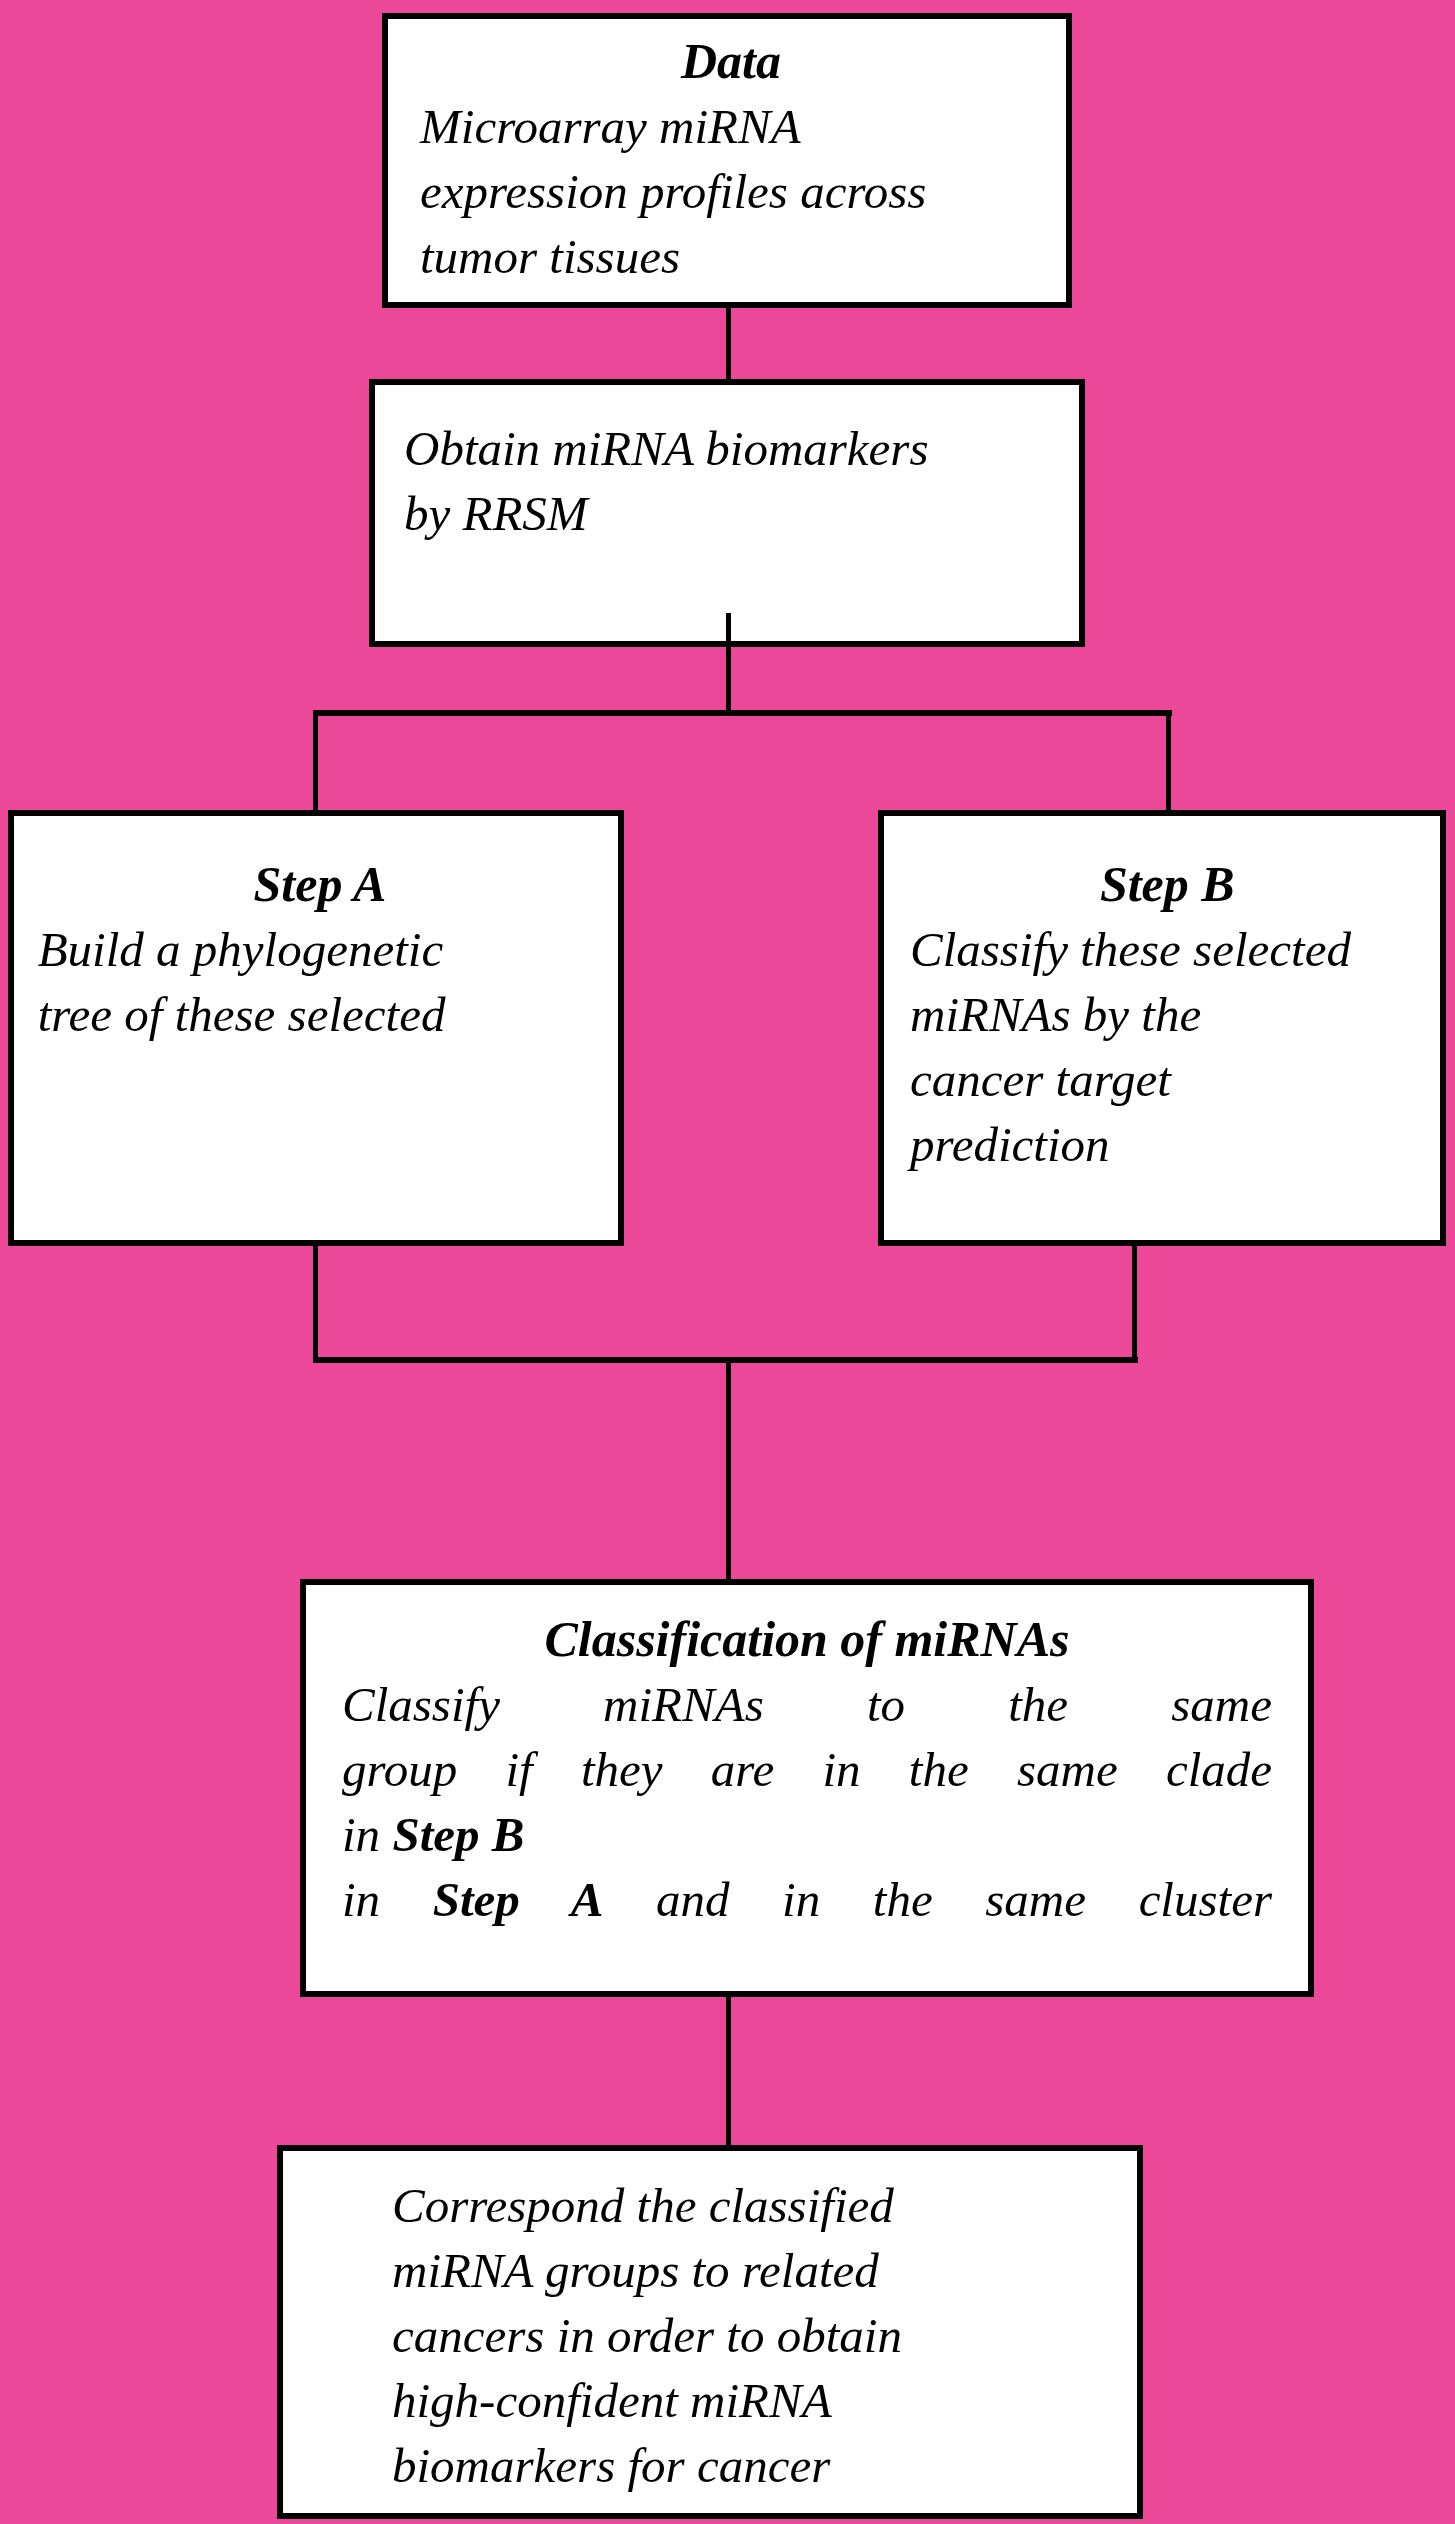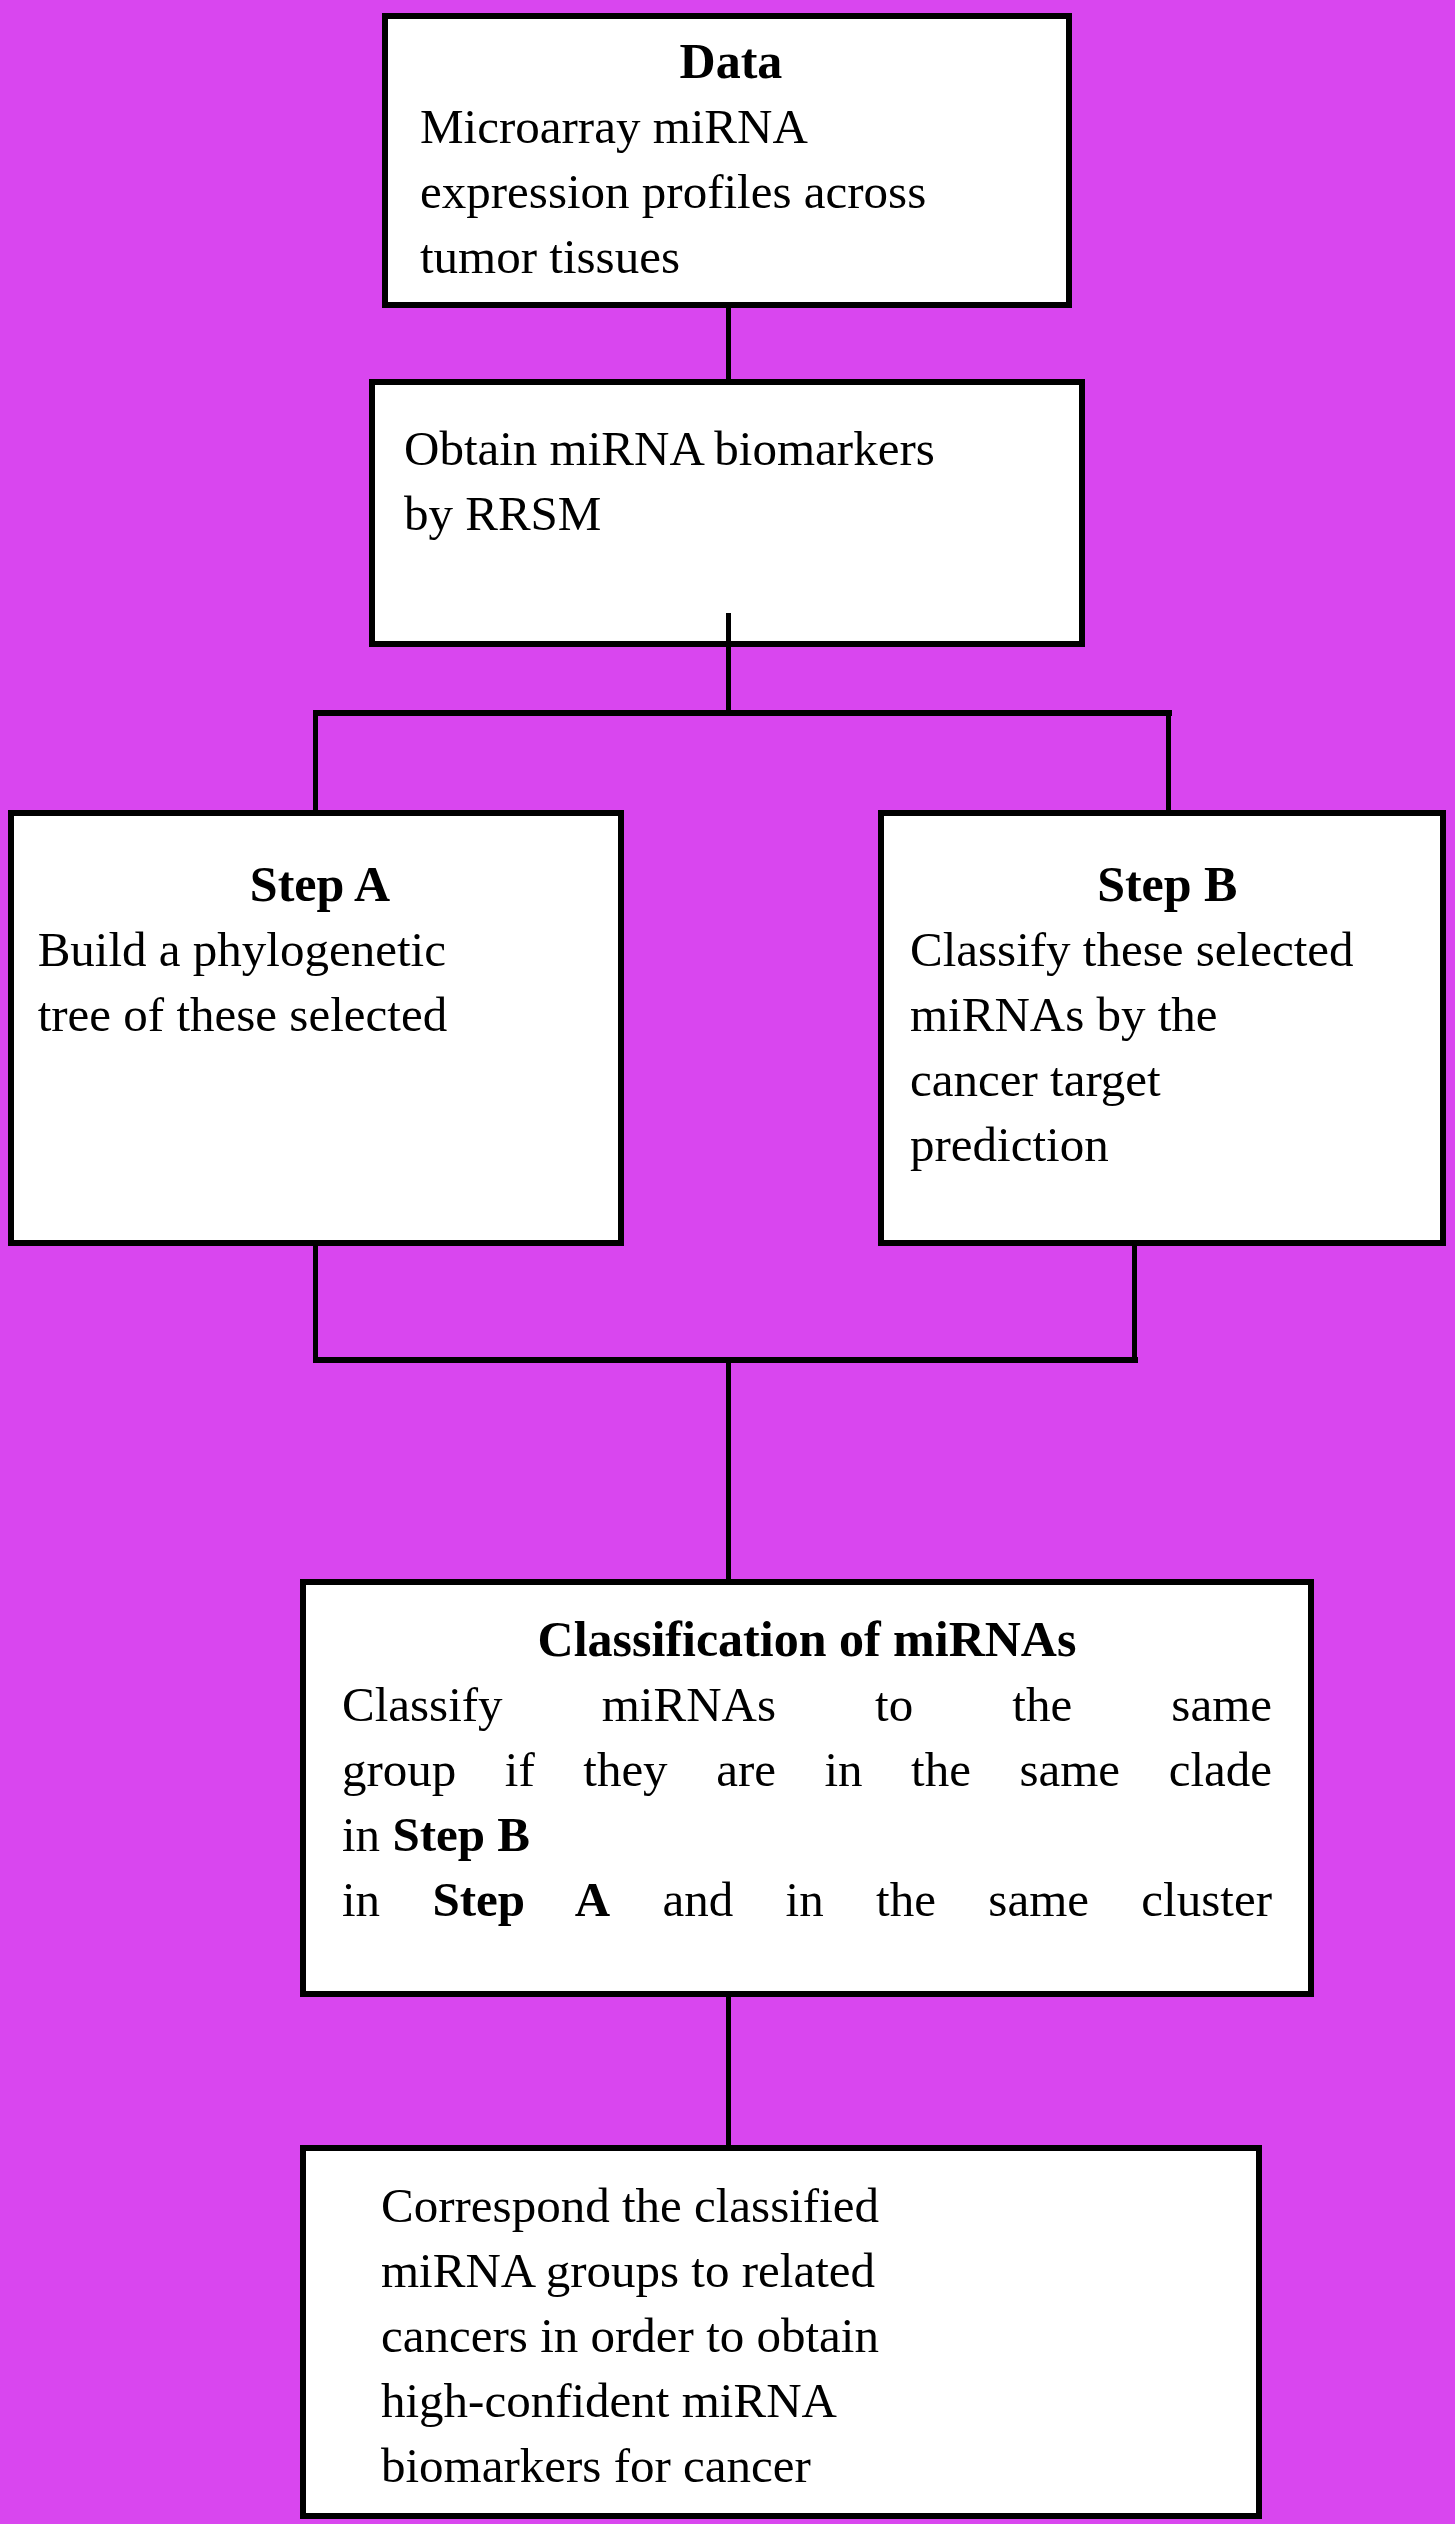--- a/index.html
+++ b/index.html
@@ -4,24 +4,25 @@
 <style>
   html, body {
     margin: 0;
     padding: 0;
     background: #ffffff;
   }
   .canvas {
     position: relative;
     width: 1456px;
     height: 2525px;
-    background: #d946ef;
+    background: #ec4899;
     font-family: "Liberation Serif", "DejaVu Serif", serif;
     color: #000000;
     overflow: hidden;
+    font-style: italic;
   }
   .box {
     position: absolute;
     border: 6px solid #000000;
     box-sizing: border-box;
     background: #ffffff;
   }
   .box-title {
     font-weight: 700;
     text-align: center;
@@ -52,21 +53,21 @@
     position: absolute;
     background: #000000;
   }
 
   
   #box-data   { left: 382px;  top: 13px;   width: 690px;  height: 295px; padding: 10.3px 24px 0 32px; }
   #box-rrsm   { left: 369px;  top: 379px;  width: 716px;  height: 268px; padding: 31px 20.5px 0 29px; }
   #box-step-a { left: 7.7px;    top: 810px;  width: 616px;  height: 436px; padding: 36px 15.4px 0 24px; }
   #box-step-b { left: 878px; top: 810px;  width: 568px;  height: 436px; padding: 36px 15.4px 0 26px; }
   #box-class  { left: 300px;  top: 1579px; width: 1014px; height: 418px; padding: 22px 36px 0 36px; }
-  #box-final  { left: 300px;  top: 2145px; width: 962px; height: 374px; padding: 22px 26px 0 75px; }
+  #box-final  { left: 277px;  top: 2145px; width: 866px; height: 374px; padding: 22px 26px 0 109px; }
 
   
   #conn-data-rrsm      { left: 726px;  top: 306px;  width: 5.1px;    height: 77px;  }
   #conn-rrsm-branch    { left: 726px;  top: 613px;  width: 5.1px;    height: 103px; }
   #branch-h-line       { left: 313px;  top: 710px;  width: 859px; height: 6px;   }
   #branch-v-left       { left: 313px;  top: 710px;  width: 5.1px;    height: 104px; }
   #branch-v-right      { left: 1166px; top: 710px;  width: 5.1px;    height: 104px; }
   #merge-v-left        { left: 313px;  top: 1242px; width: 5.1px;    height: 120px; }
   #merge-v-right       { left: 1132px; top: 1242px; width: 5.1px;    height: 120px; }
   #merge-h-line        { left: 313px;  top: 1357px; width: 825px;  height: 6px;   }

